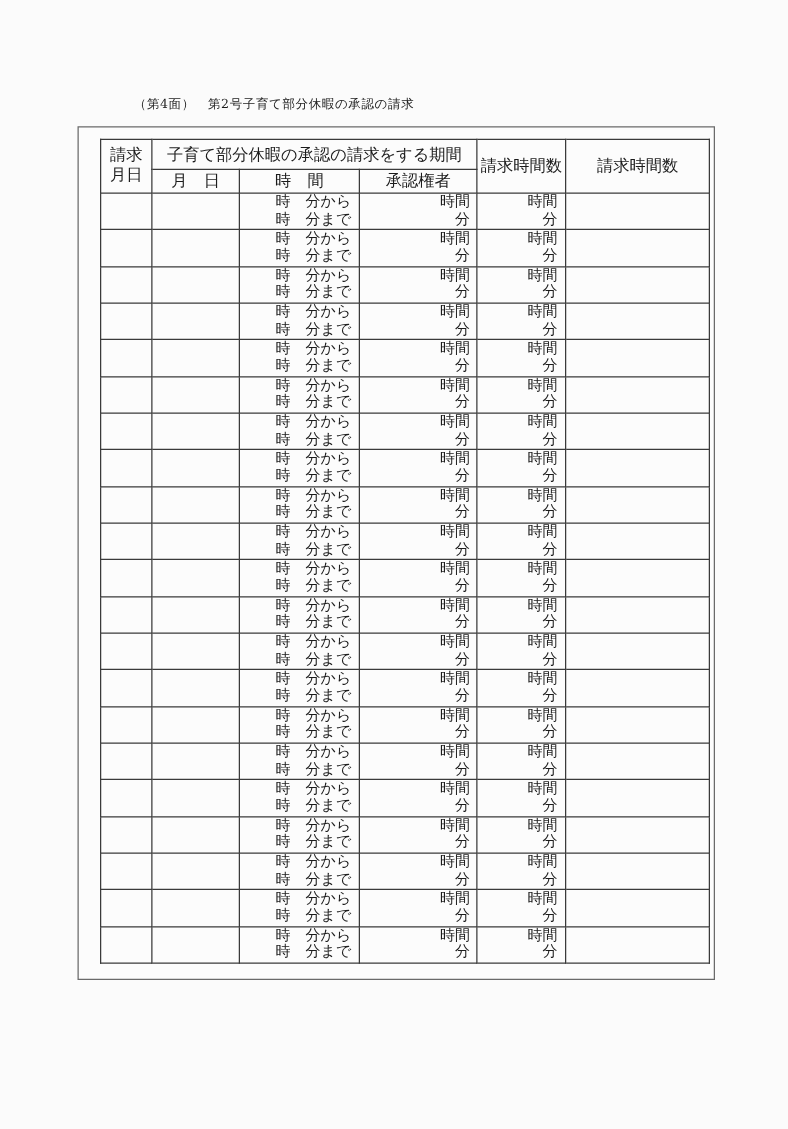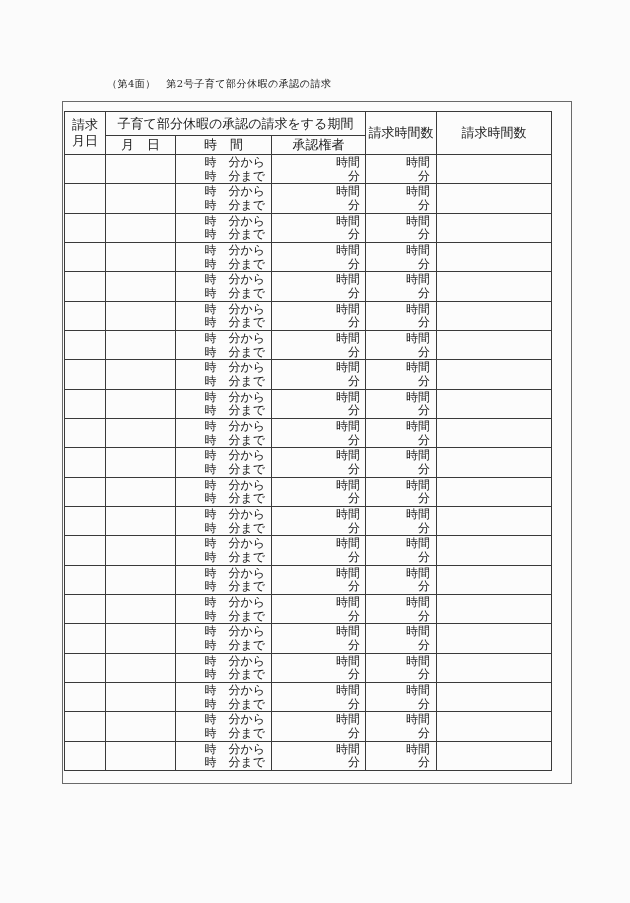--- a/index.html
+++ b/index.html
@@ -27,25 +27,26 @@
   }
   .outer-box {
     position: absolute;
     left: 62px; top: 101px;
     width: 510px; height: 683px;
     border: 1px solid #6a6a6a;
     background: #fcfcfc;
   }
   table.form-table {
     position: absolute;
-    left: 64px; top: 111px;
+    left: 80px; top: 111px;
     width: 487px;
     border-collapse: collapse;
     table-layout: fixed;
     font-size: 12px;
+    font-family: Liberation Mono, monospace;
   }
   table.form-table td, table.form-table th {
     border: 1px solid #3a3a3a;
     font-weight: normal;
     vertical-align: middle;
     overflow: hidden;
   }
   thead th { font-size: 13px; text-align: center; }
   .hrow1 { height: 24px; }
   .hrow2 { height: 19px; }

